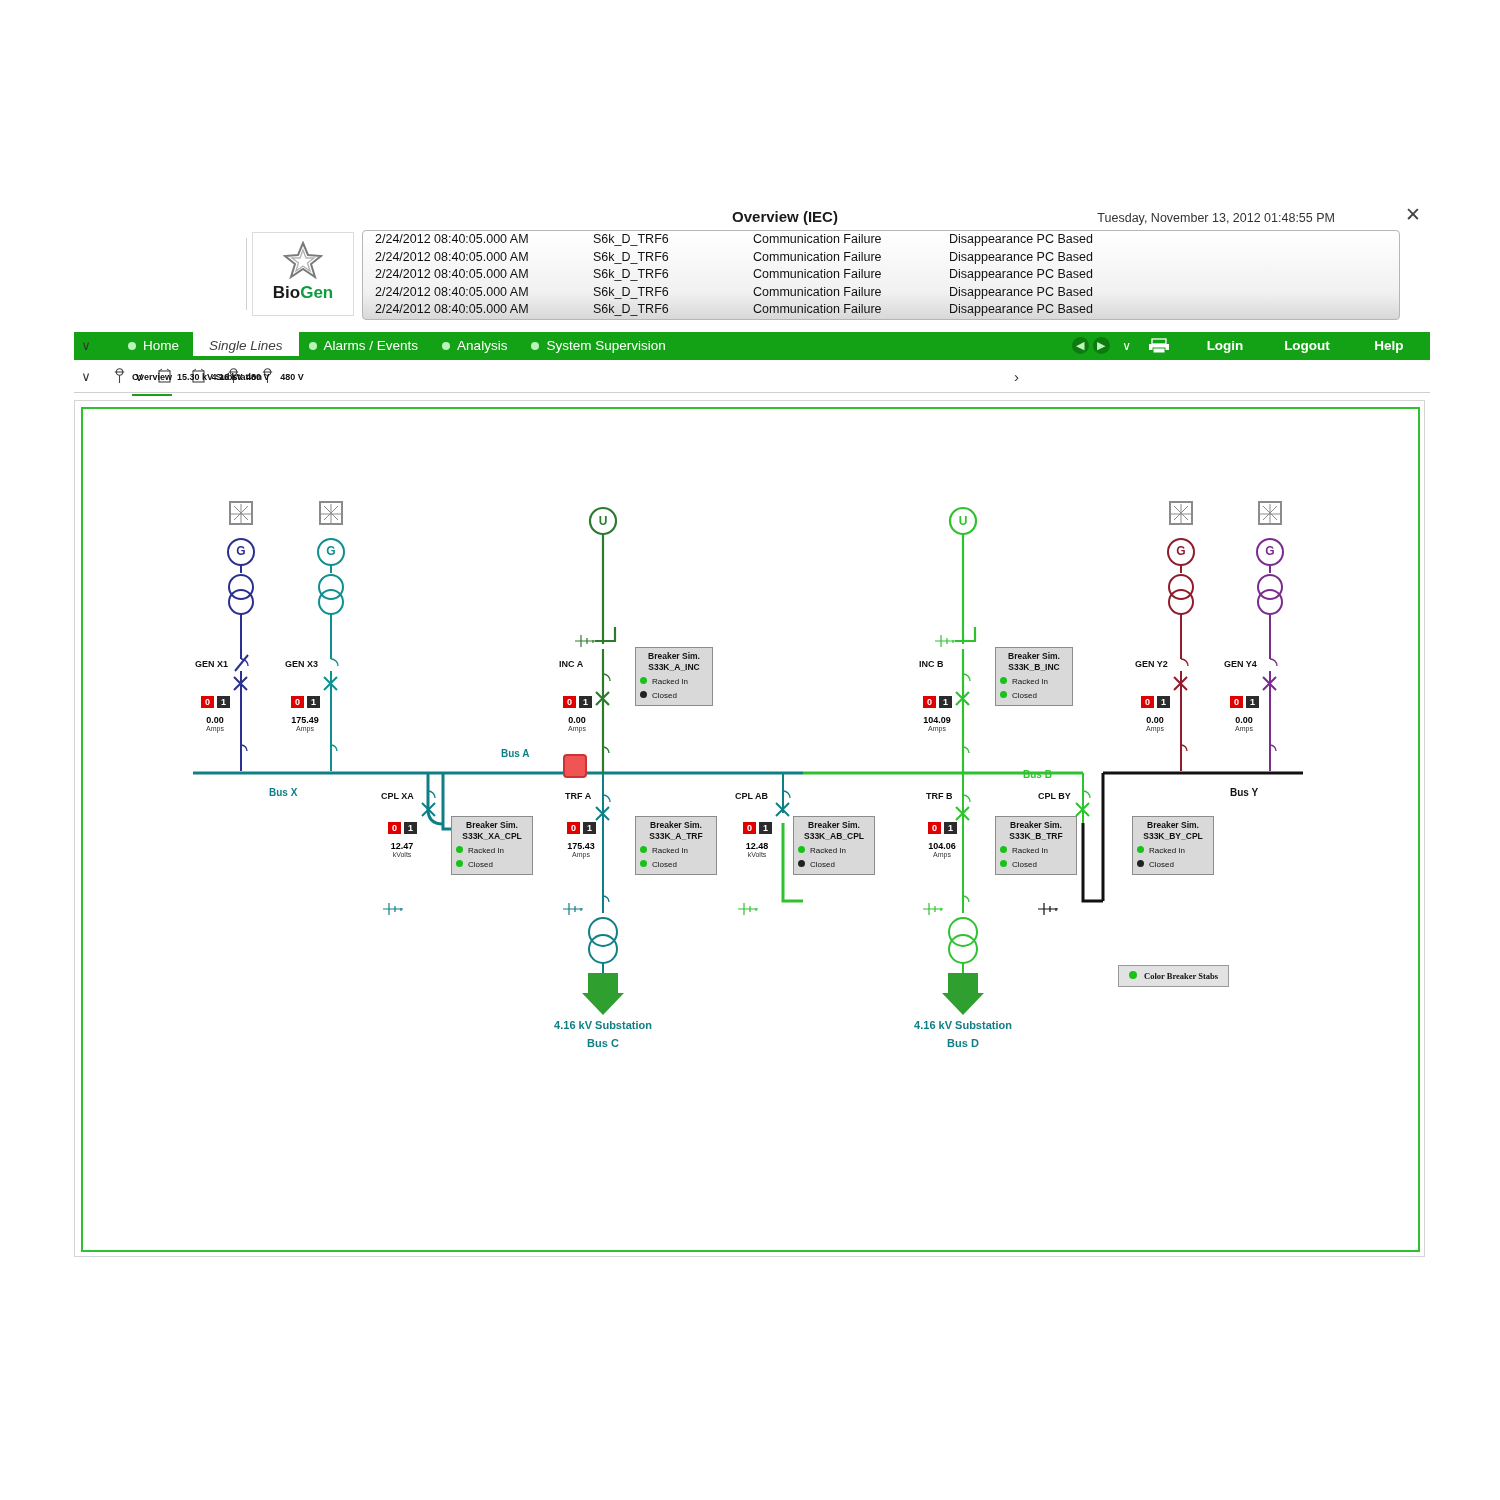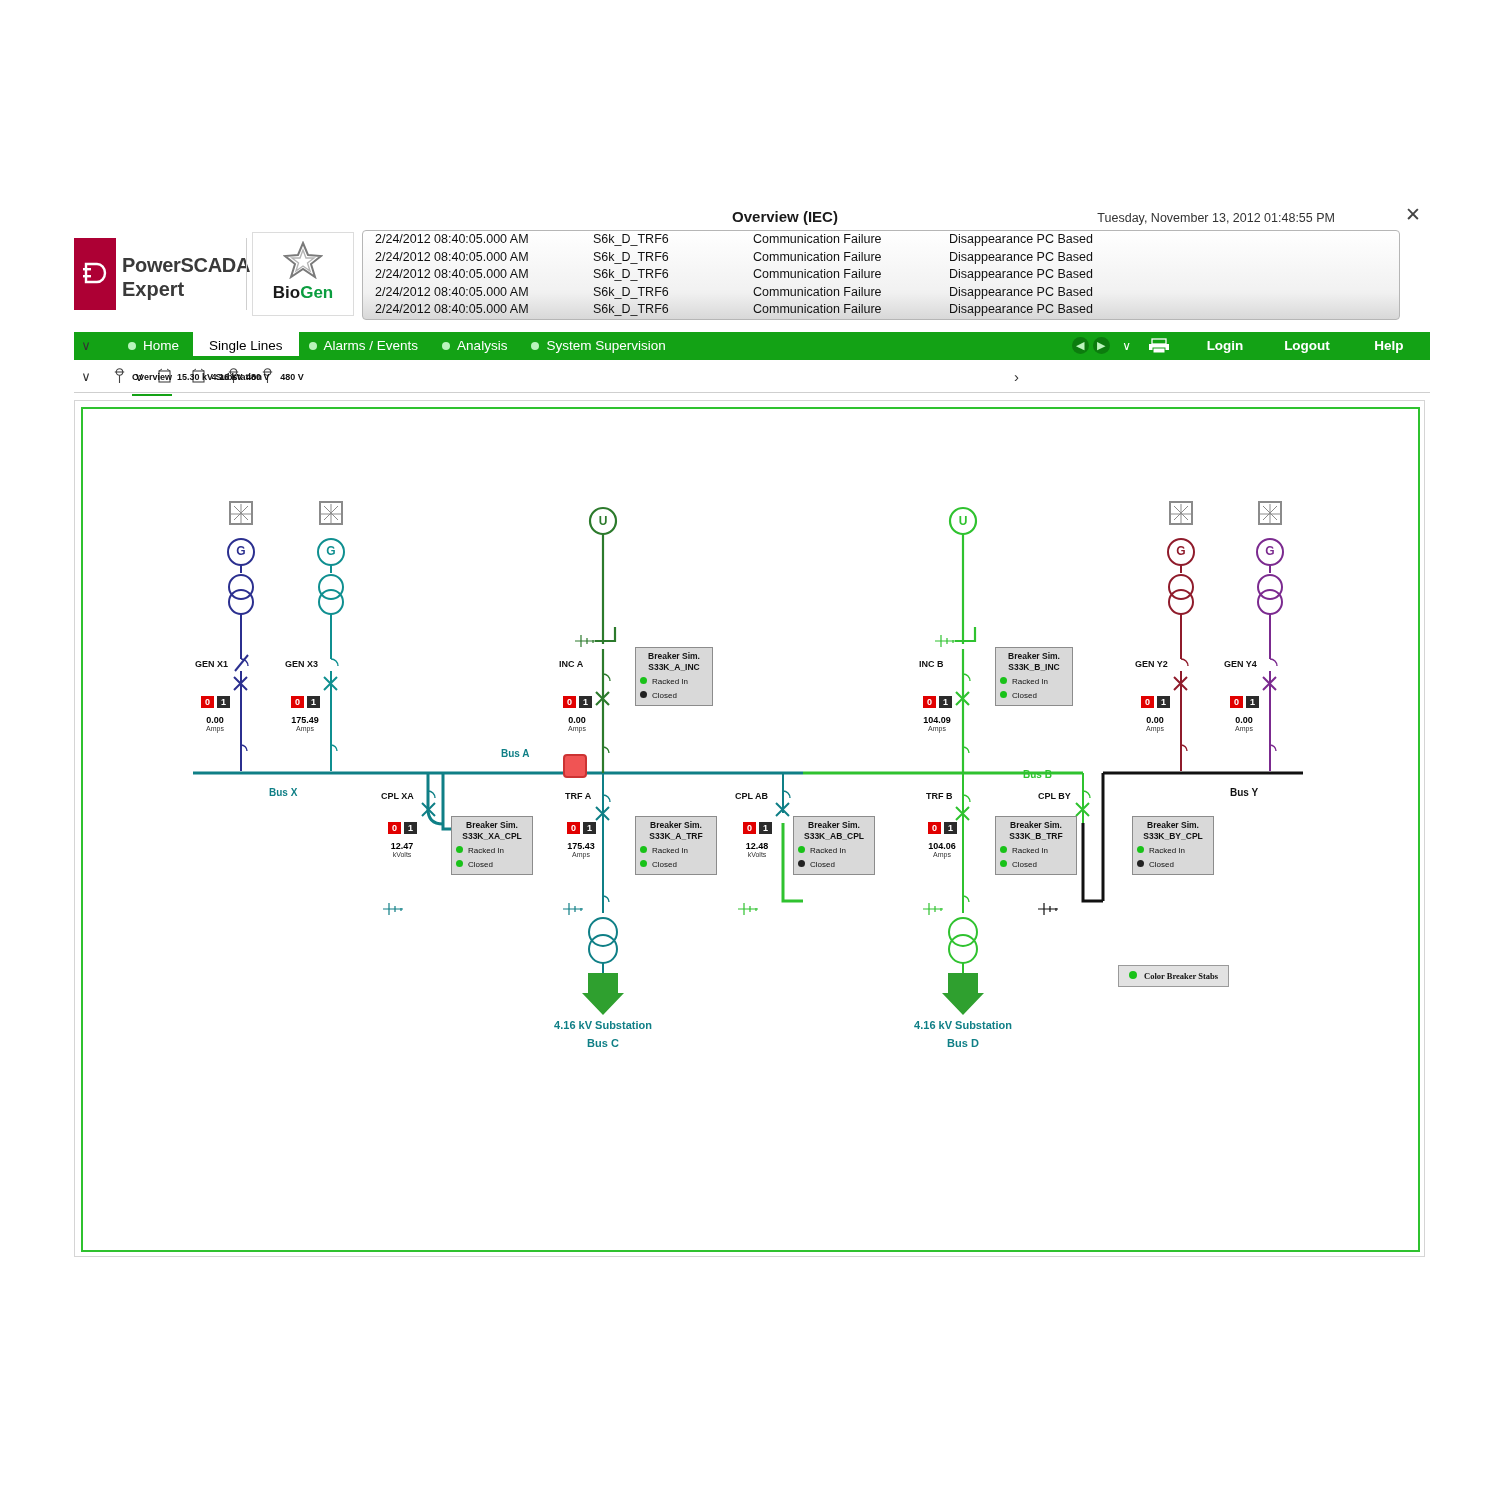--- a/index.html
+++ b/index.html
@@ -28,21 +28,21 @@
   .c-ts{width:218px;padding-left:12px;}
   .c-dev{width:160px;}
   .c-msg{width:196px;}
   .c-st{width:240px;}
 
   
   .navbar{position:absolute;left:4px;top:132px;right:0;height:28px;background:#13a215;}
   .chev{position:absolute;left:-0px;top:0;width:24px;height:28px;color:#333;font-size:13px;line-height:28px;text-align:center;}
   .navbar .items{position:absolute;left:44px;top:0;height:28px;}
   .nav-item{display:inline-block;height:24px;line-height:28px;padding:0 14px 0 10px;font-size:13.5px;color:#fff;position:relative;}
-  .nav-item.white{background:#fff;color:#000000;padding:0 16px;}
+  .nav-item.white{background:#fff;color:#404040;padding:0 16px;font-style:italic;}
   .dot{display:inline-block;width:8px;height:8px;border-radius:50%;background:#b9f4bb;margin-right:7px;vertical-align:middle;}
   .nav-right{position:absolute;right:0;top:0;height:32px;}
   .nav-right .grp{display:inline-block;height:28px;line-height:28px;vertical-align:top;}
   .circbtn{display:inline-block;width:17px;height:17px;border-radius:50%;background:#0c7c0e;color:#bdf5be;font-size:11px;line-height:17px;text-align:center;margin:5px 2px 0 2px;vertical-align:top;}
   .navlink{display:inline-block;width:82px;text-align:center;color:#fff;font-size:13.5px;font-weight:bold;height:28px;line-height:28px;}
   .printer{display:inline-block;width:22px;height:16px;margin:6px 10px 0 6px;vertical-align:top;}
 
   .subnav{position:absolute;left:4px;top:162px;right:0;height:30px;background:#fff;border-bottom:1px solid #cfcfcf;}
   .subnav .items{position:absolute;left:38px;top:0;}
   .sub-item{display:inline-block;height:30px;line-height:30px;font-size:13.5px;color:#1a1a1a;margin-right:10px;vertical-align:top;}
@@ -78,31 +78,20 @@
 </head>
 <body>
 
 <div class="app">
 
   <div class="hdr">
     <div class="hdr-title">Overview (IEC)</div>
     <div class="hdr-date">Tuesday, November 13, 2012 01:48:55 PM</div>
     <div class="close-x">✕</div>
 
-    <div class="logo">
-      <div class="logo-sq">
-        <svg class="g" viewBox="0 0 24 26">
-          <path d="M3 4 H14 A8 9 0 0 1 14 22 H3 Z" fill="none" stroke="#fff" stroke-width="2.4"></path>
-          <rect x="0" y="8" width="8" height="2.4" fill="#fff"></rect>
-          <rect x="0" y="15" width="8" height="2.4" fill="#fff"></rect>
-        </svg>
-      </div>
-      <div class="logo-txt1">PowerSCADA</div>
-      <div class="logo-txt2">Expert</div>
-    </div>
     <div class="logo-div"></div>
 
     <div class="biogen">
       <svg class="star" viewBox="0 0 40 38">
         <path d="M20 2 L25 14 L38 15 L28 23 L32 36 L20 28 L8 36 L12 23 L2 15 L15 14 Z" fill="none" stroke="#7a7a7a" stroke-width="2"></path>
         <path d="M20 9 L23 17 L31 17 L24.5 22 L27 30 L20 25 L13 30 L15.5 22 L9 17 L17 17 Z" fill="none" stroke="#b4b4b4" stroke-width="1.4"></path>
       </svg>
       <div class="bt"><span>Bio</span><i>Gen</i></div>
     </div>
 

